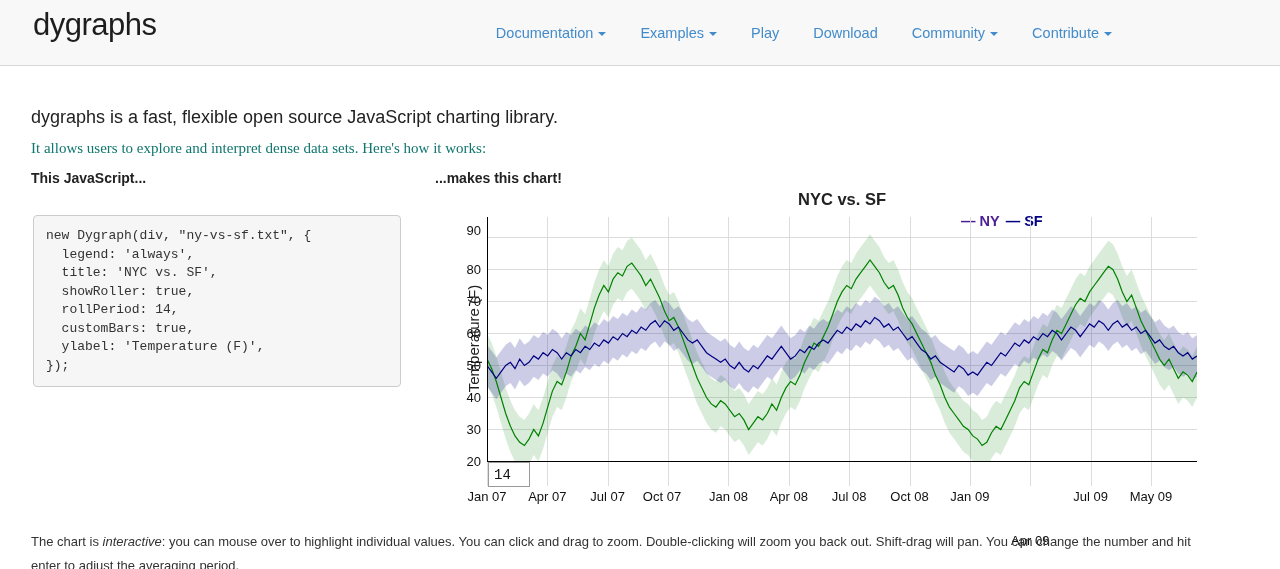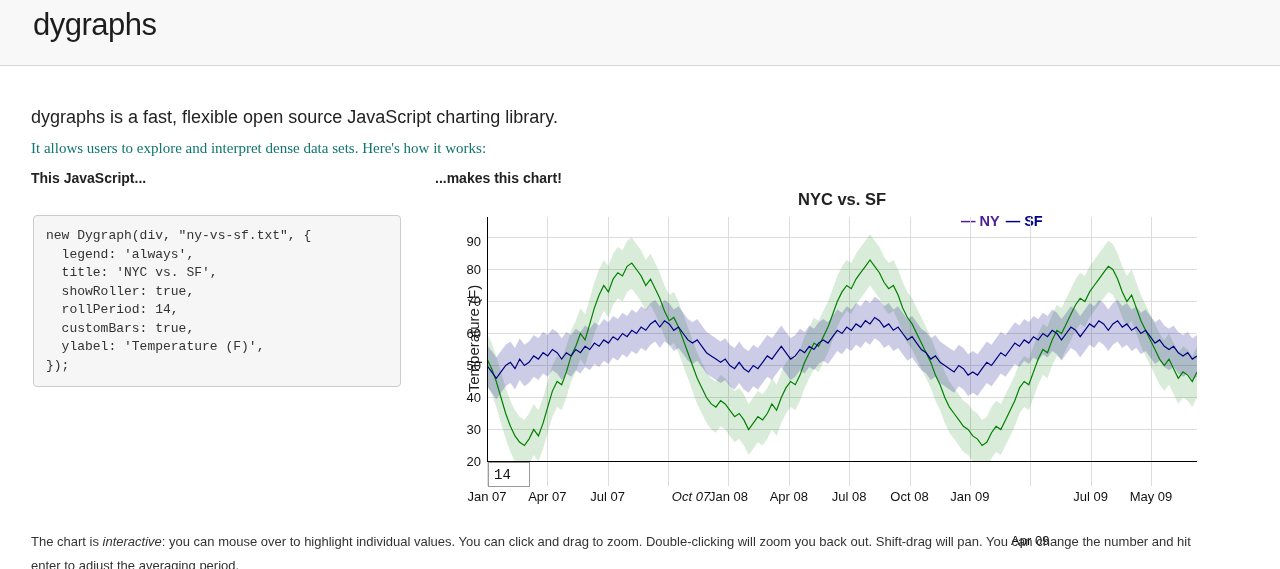--- a/index.html
+++ b/index.html
@@ -56,20 +56,44 @@
     font-size:13px; line-height:24px; color:#333;margin-top:12px; }
   .footer i { font-style:italic; }
 </style>
 </head>
 <body>
 
 <div id="page">
 
   <div class="header">
     <a class="brand">dygraphs</a>
+    <div class="nav">
+        <a class="nav-item">
+          <span>Documentation</span>
+          <span class="caret"></span>
+        </a>
+        <a class="nav-item">
+          <span>Examples</span>
+          <span class="caret"></span>
+        </a>
+        <a class="nav-item">
+          <span>Play</span>
+        </a>
+        <a class="nav-item">
+          <span>Download</span>
+        </a>
+        <a class="nav-item">
+          <span>Community</span>
+          <span class="caret"></span>
+        </a>
+        <a class="nav-item">
+          <span>Contribute</span>
+          <span class="caret"></span>
+        </a>
+      </div>
   </div>
 
   <div class="headline">dygraphs is a fast, flexible open source JavaScript charting library.</div>
   <div class="subline">It allows users to explore and interpret dense data sets. Here's how it works:</div>
   <div class="caption left">This JavaScript...</div>
   <div class="caption right">...makes this chart!</div>
 
   <pre class="codeblock">new Dygraph(div, "ny-vs-sf.txt", {
   legend: 'always',
   title: 'NYC vs. SF',
@@ -134,27 +158,27 @@
   </div>
 
   <div id="yticks">
       <div class="ytick" style="top: 453.5px;">20</div>
       <div class="ytick" style="top: 421.5px;">30</div>
       <div class="ytick" style="top: 389.5px;">40</div>
       <div class="ytick" style="top: 357.5px;">50</div>
       <div class="ytick" style="top: 325.5px;">60</div>
       <div class="ytick" style="top: 293.5px;">70</div>
       <div class="ytick" style="top: 261.5px;">80</div>
-      <div class="ytick" style="top: 234px;">90</div>
+      <div class="ytick" style="top: 223px;">90</div>
     </div>
   <div id="xticks">
       <div class="xtick" style="left: 487px;">Jan 07</div>
       <div class="xtick" style="left: 547.36px;">Apr 07</div>
       <div class="xtick" style="left: 607.72px;">Jul 07</div>
-      <div class="xtick" style="left: 691px; font-style: italic;">Oct 07</div>
+      <div class="xtick" style="left: 662px;">Oct 07</div>
       <div class="xtick" style="left: 728.44px;">Jan 08</div>
       <div class="xtick" style="left: 788.8px;">Apr 08</div>
       <div class="xtick" style="left: 849.16px;">Jul 08</div>
       <div class="xtick" style="left: 909.52px;">Oct 08</div>
       <div class="xtick" style="left: 969.88px;">Jan 09</div>
       <div class="xtick" style="left: 1030.24px; margin-top: 44px;">Apr 09</div>
       <div class="xtick" style="left: 1090.6px;">Jul 09</div>
       <div class="xtick" style="left: 1150.96px;">May 09</div>
     </div>
 

